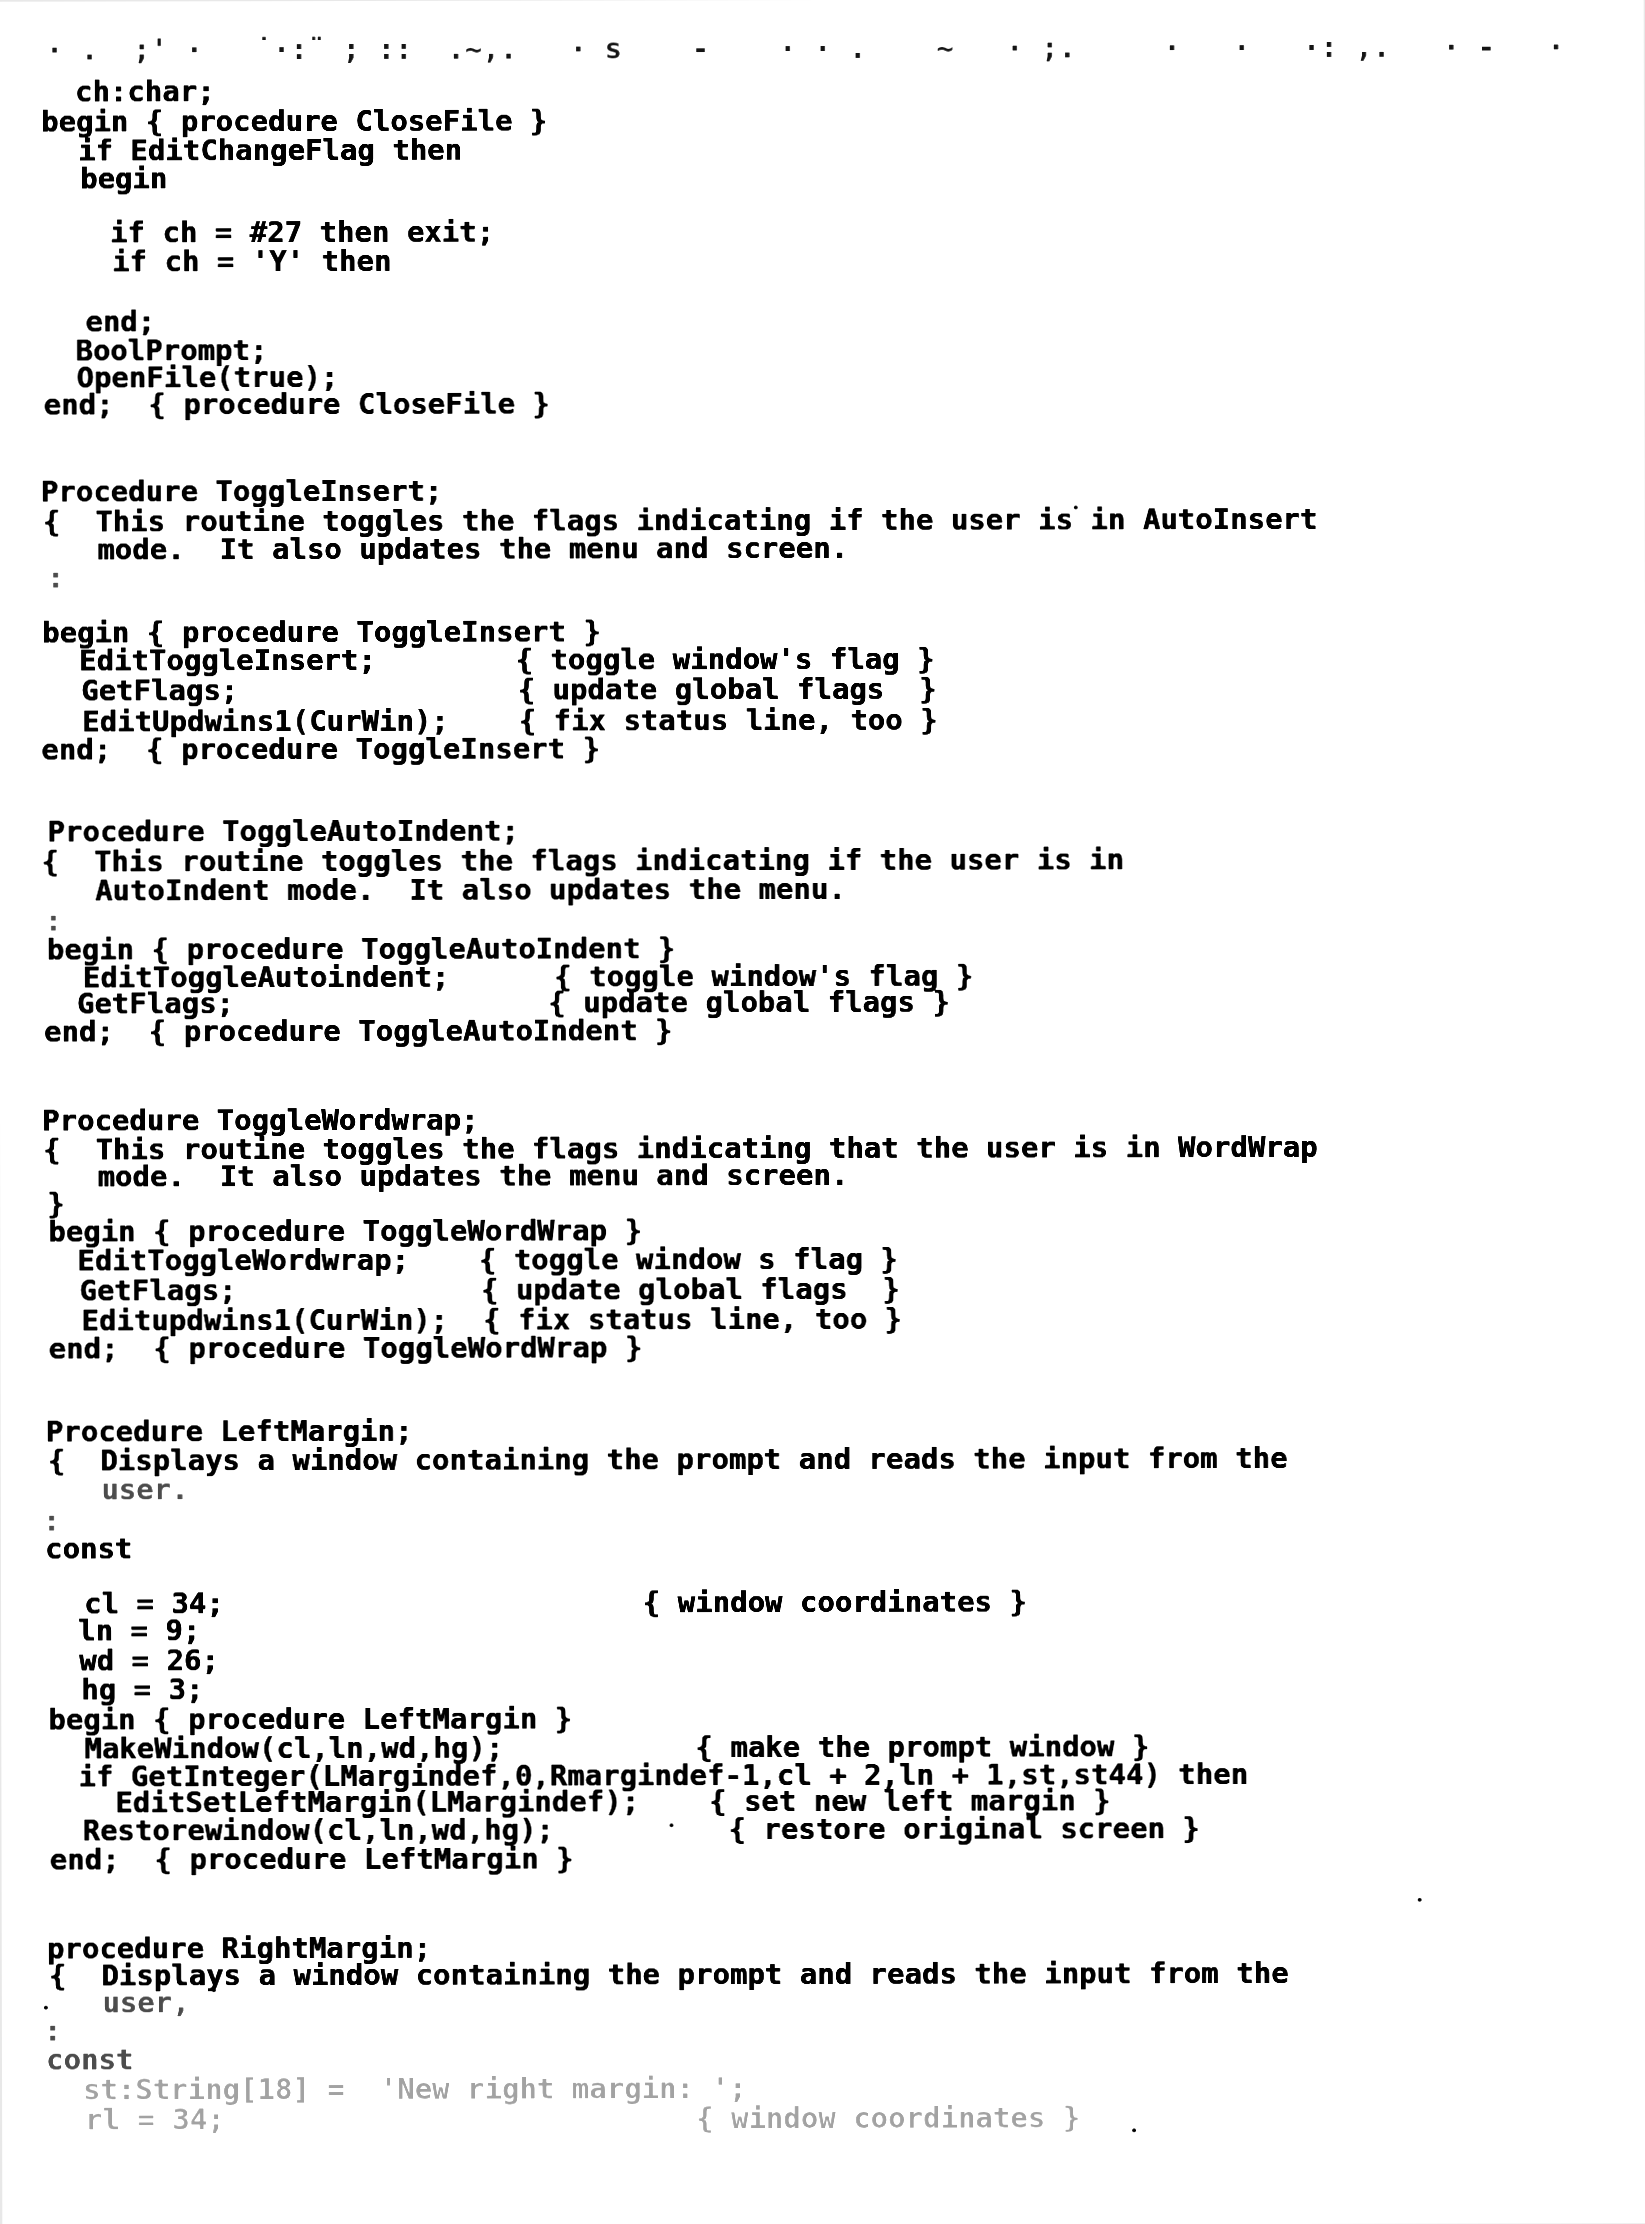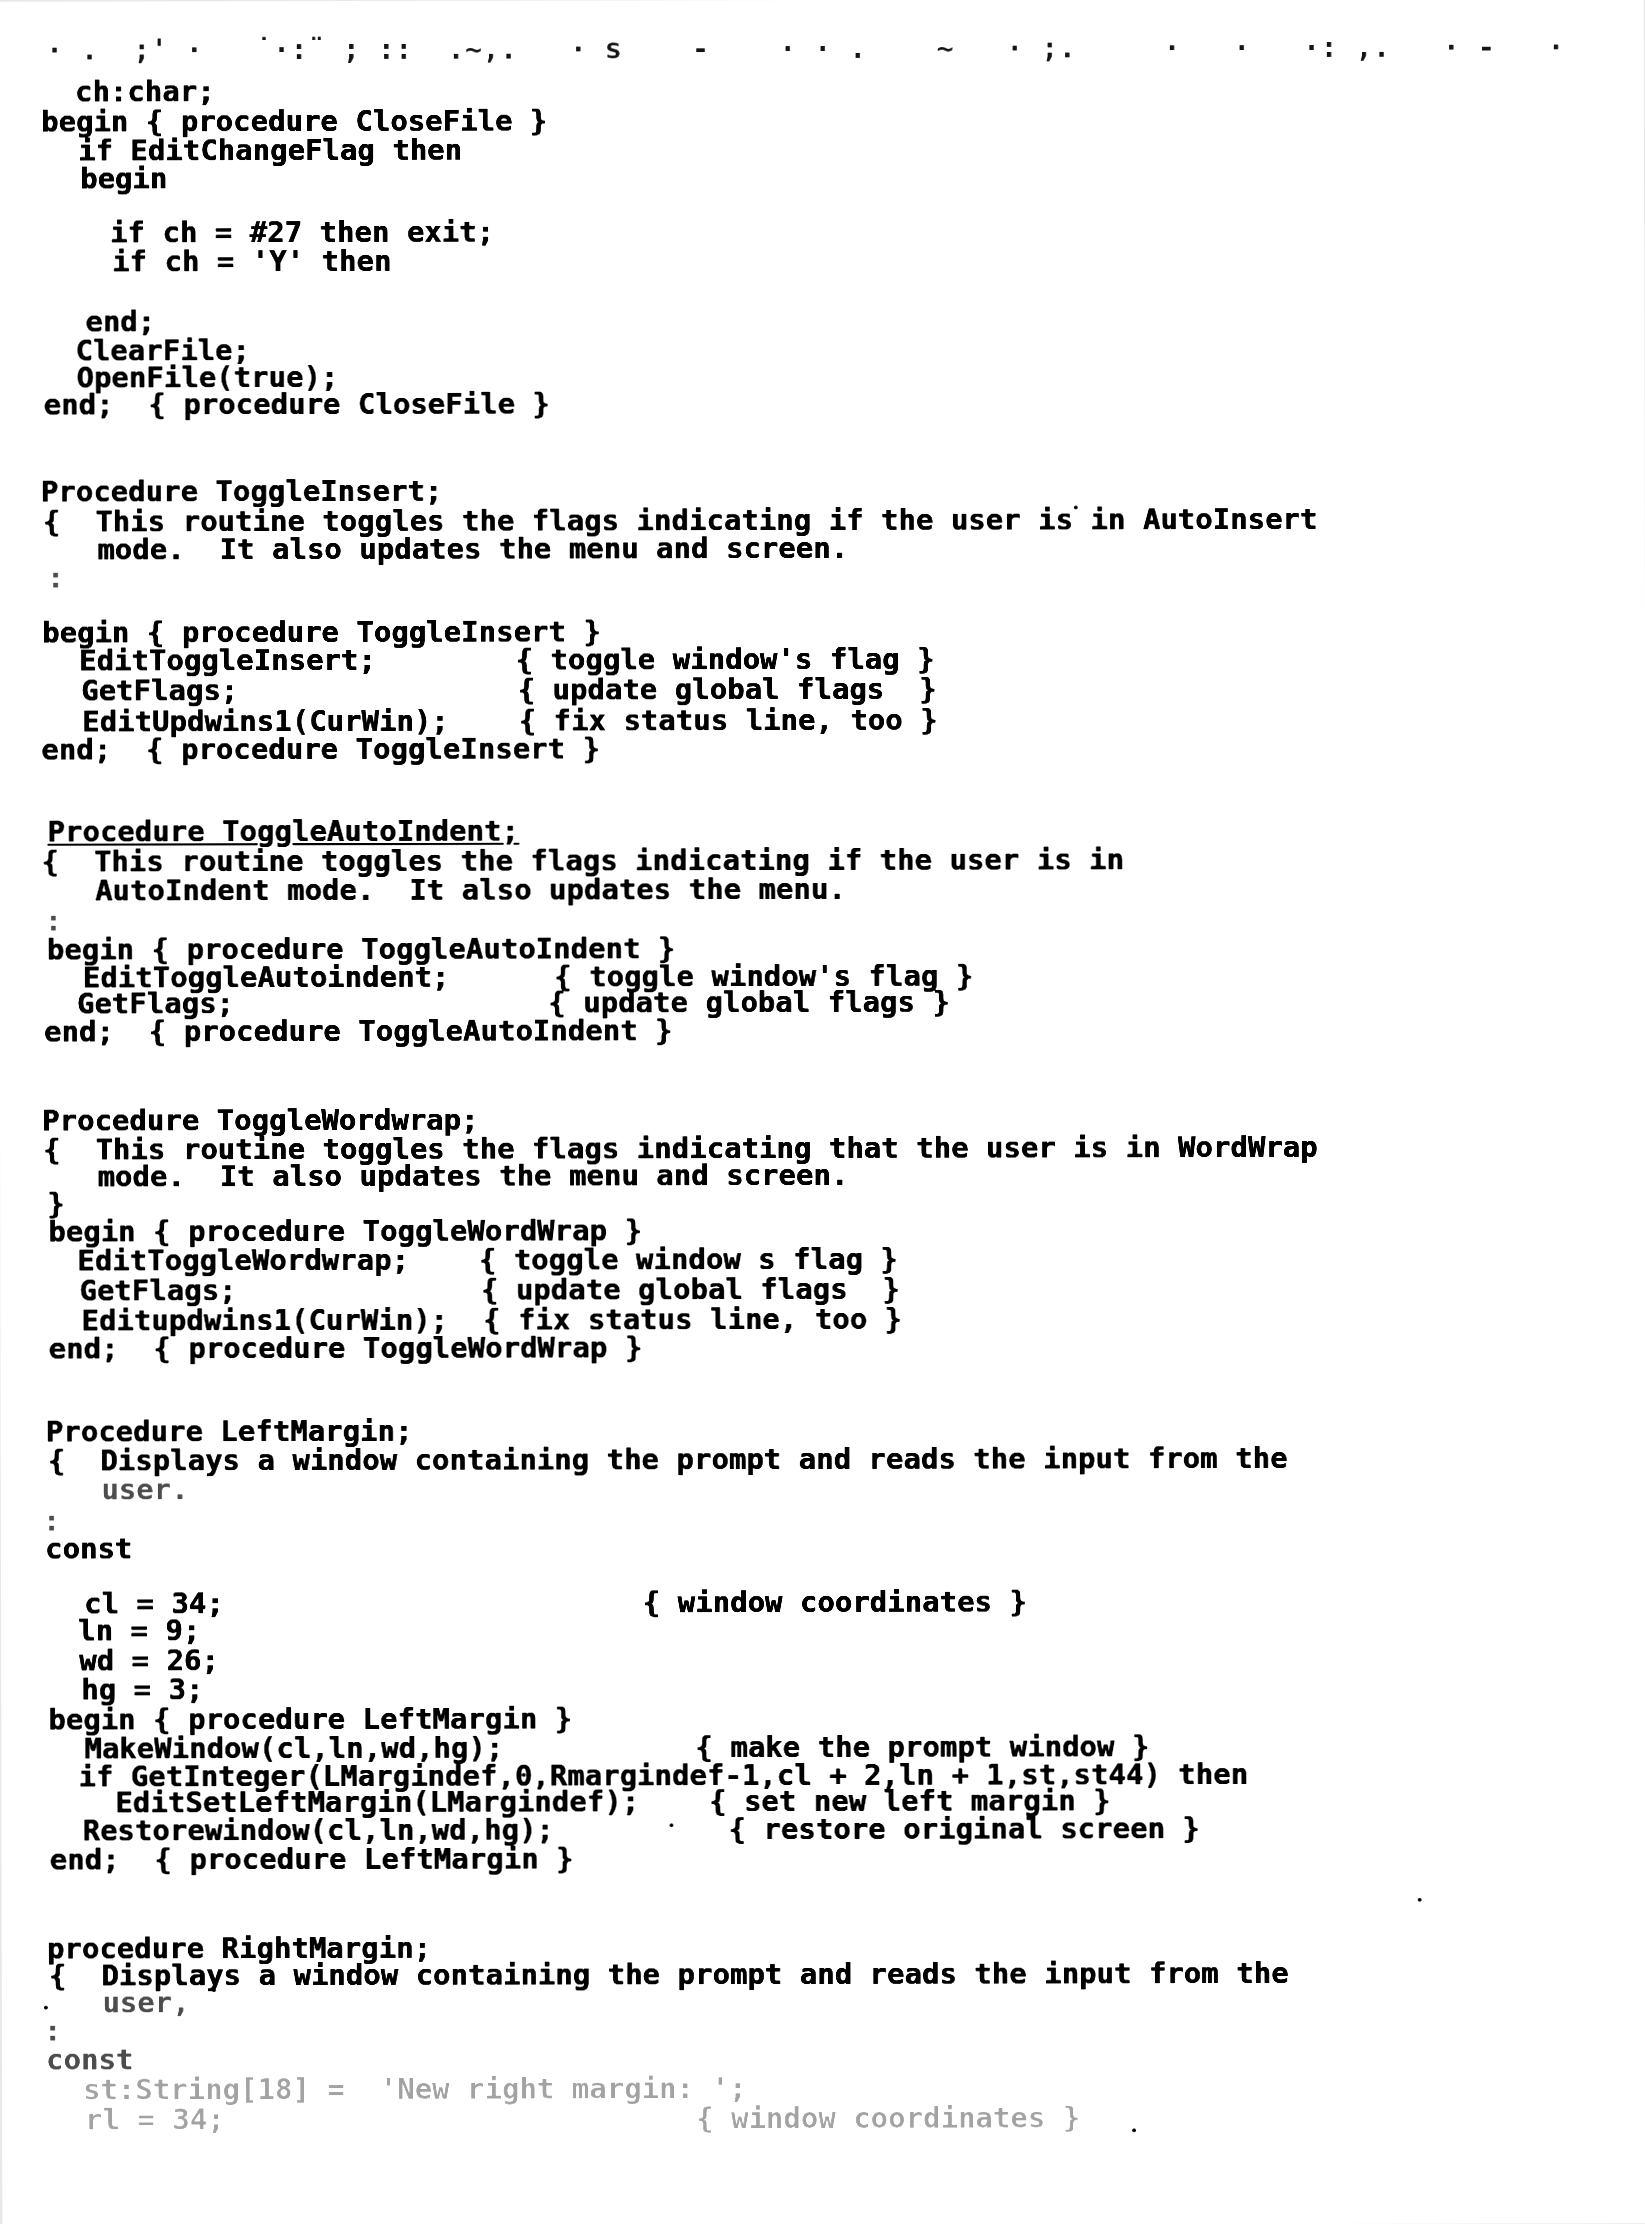--- a/index.html
+++ b/index.html
@@ -60,38 +60,38 @@
 <div class="page">
   <div class="noise-row">· .  ;' ·   ˙·:¨ ; ::  .~,.   · s    -    · · .    ~   · ;.     ·   ·   ·: ,.   · -   ·</div>
   <div class="listing">
       <div class="code-line" style="top: 76px; left: 42px;">  ch:char;</div>
       <div class="code-line" style="top: 106px; left: 43px;">begin { procedure CloseFile }</div>
       <div class="code-line" style="top: 135px; left: 45px;">  if EditChangeFlag then</div>
       <div class="code-line" style="top: 163px; left: 47px;">  begin</div>
       <div class="code-line" style="top: 217px; left: 42px;">    if ch = #27 then exit;</div>
       <div class="code-line" style="top: 246px; left: 44px;">    if ch = 'Y' then</div>
       <div class="code-line" style="top: 306px; left: 52px;">  end;</div>
-      <div class="code-line" style="top: 335px; left: 42px;">  ClearFile;</div>
+      <div class="code-line" style="top: 335px; left: 42px;">  BoolPrompt;</div>
       <div class="code-line" style="top: 362px; left: 43px;">  OpenFile(true);</div>
       <div class="code-line" style="top: 389px; left: 45px;">end;  { procedure CloseFile }</div>
       <div class="code-line" style="top: 417px; left: 47px;"></div>
       <div class="code-line" style="top: 445px; left: 48px;"></div>
       <div class="code-line" style="top: 476px; left: 42px;">Procedure ToggleInsert;</div>
       <div class="code-line" style="top: 506px; left: 44px;">{  This routine toggles the flags indicating if the user is in AutoInsert</div>
       <div class="code-line" style="top: 534px; left: 46px;">   mode.  It also updates the menu and screen.</div>
       <div class="code-line dim" style="top: 562px; left: 48px;">:</div>
       <div class="code-line" style="top: 589px; left: 42px;"></div>
       <div class="code-line" style="top: 617px; left: 43px;">begin { procedure ToggleInsert }</div>
       <div class="code-line" style="top: 645px; left: 45px;">  EditToggleInsert;        { toggle window's flag }</div>
       <div class="code-line" style="top: 675px; left: 47px;">  GetFlags;                { update global flags  }</div>
       <div class="code-line" style="top: 706px; left: 48px;">  EditUpdwins1(CurWin);    { fix status line, too }</div>
       <div class="code-line" style="top: 734px; left: 42px;">end;  { procedure ToggleInsert }</div>
       <div class="code-line" style="top: 762px; left: 44px;"></div>
       <div class="code-line" style="top: 789px; left: 46px;"></div>
-      <div class="code-line" style="top: 816px; left: 48px; text-decoration: underline;">Procedure ToggleAutoIndent;</div>
+      <div class="code-line" style="top: 816px; left: 48px;">Procedure ToggleAutoIndent;</div>
       <div class="code-line" style="top: 846px; left: 42px;">{  This routine toggles the flags indicating if the user is in</div>
       <div class="code-line" style="top: 875px; left: 43px;">   AutoIndent mode.  It also updates the menu.</div>
       <div class="code-line dim" style="top: 905px; left: 45px;">:</div>
       <div class="code-line" style="top: 934px; left: 47px;">begin { procedure ToggleAutoIndent }</div>
       <div class="code-line" style="top: 962px; left: 48px;">  EditToggleAutoindent;      { toggle window's flag }</div>
       <div class="code-line" style="top: 988px; left: 42px;">  GetFlags;                  { update global flags }</div>
       <div class="code-line" style="top: 1016px; left: 44px;">end;  { procedure ToggleAutoIndent }</div>
       <div class="code-line" style="top: 1045px; left: 46px;"></div>
       <div class="code-line" style="top: 1075px; left: 48px;"></div>
       <div class="code-line" style="top: 1105px; left: 42px;">Procedure ToggleWordwrap;</div>

